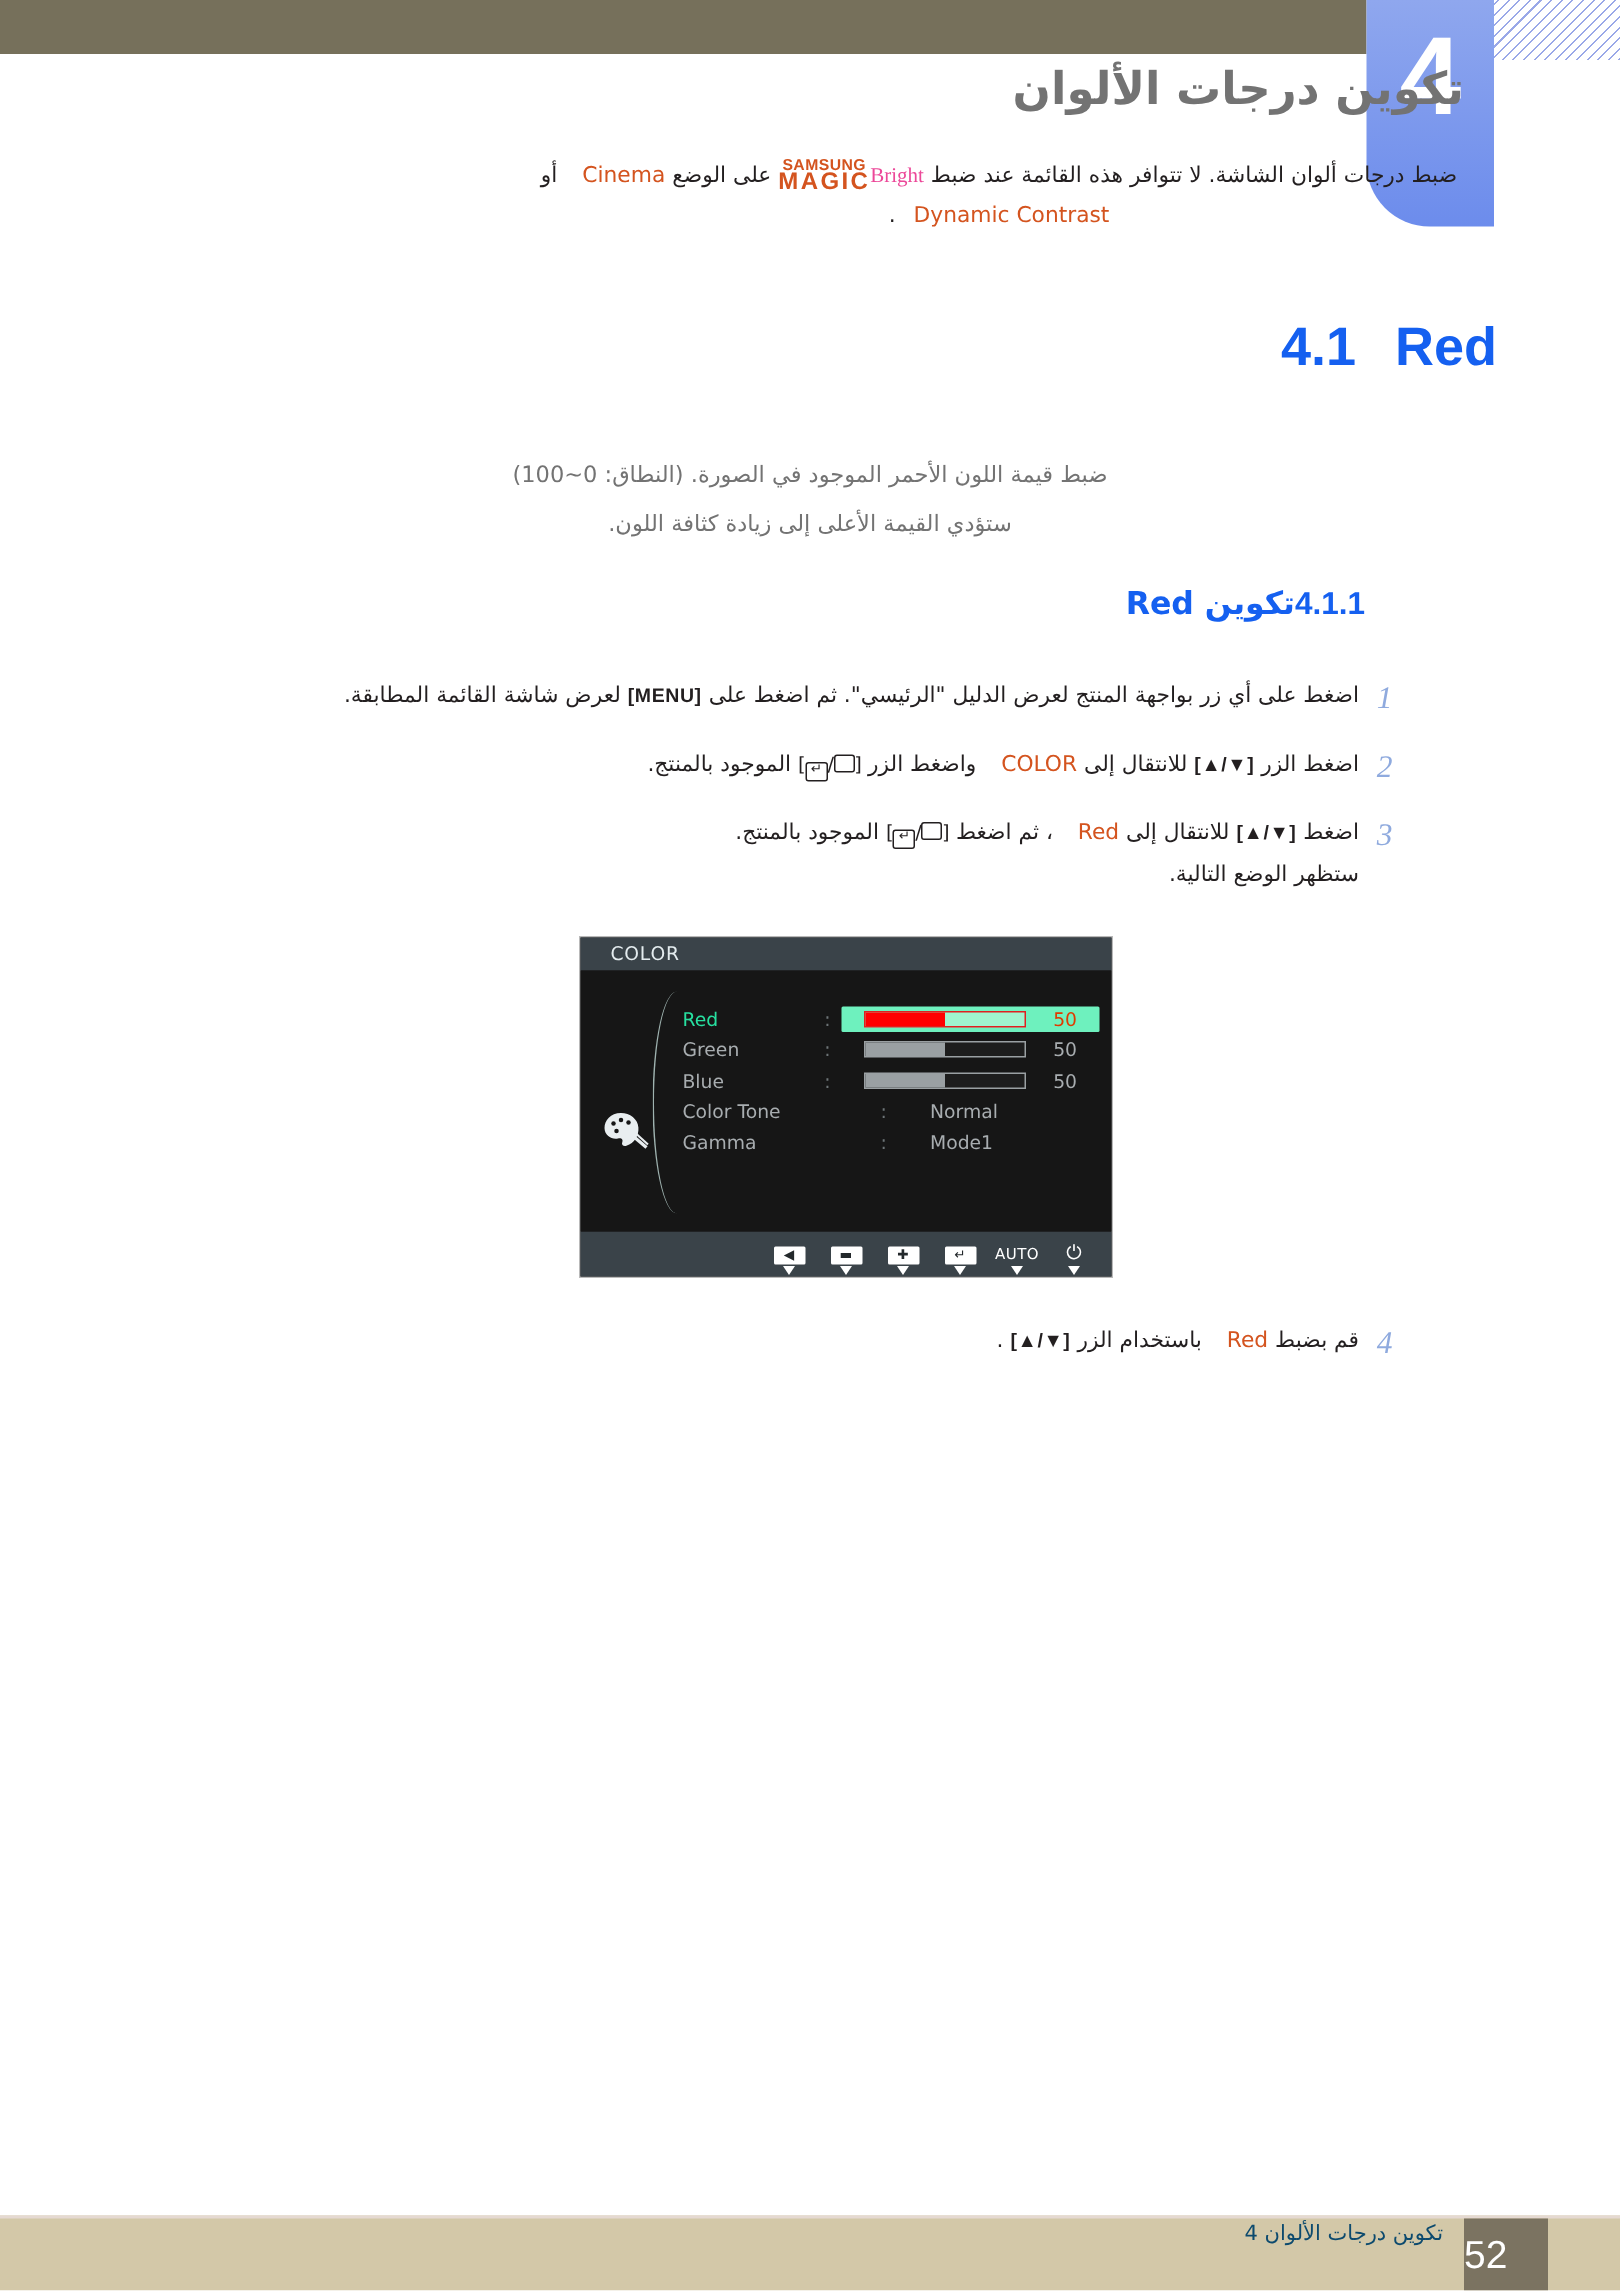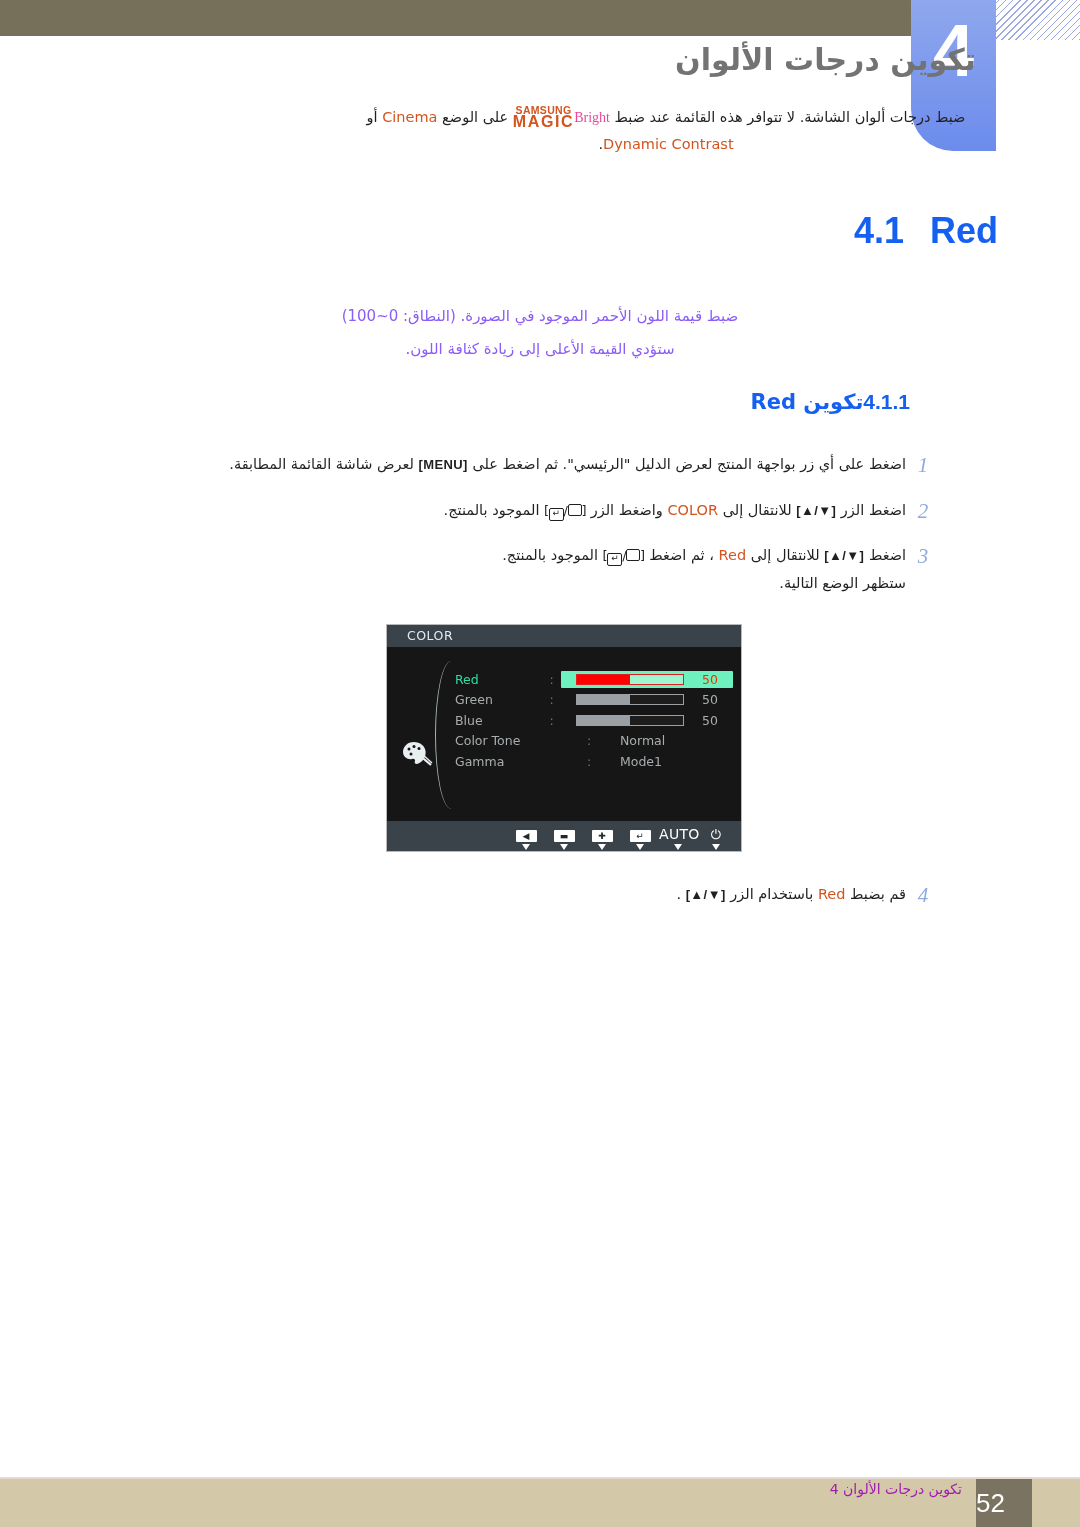--- a/index.html
+++ b/index.html
@@ -73,21 +73,21 @@
     right: 104px;
     top: 104px;
     width: 620px;
     direction: rtl;
     text-align: center;
     font-size: 14.5px;
     color: #231f20;
     line-height: 1.85;
     font-family: "DejaVu Sans", sans-serif;
   }
-  .ltr { direction: ltr; unicode-bidi: embed; display: inline-block; }
+  .ltr { direction: ltr; unicode-bidi: embed; display: inline-block; margin-left: 12px; }
   .orange { color: #d4541f; }
   .magic-logo {
     display: inline-block;
     direction: ltr;
     unicode-bidi: embed;
     vertical-align: -5px;
     line-height: 0.88;
     text-align: center;
     color: #d4541f;
     font-weight: bold;
@@ -118,21 +118,21 @@
   .sec-heading .num { margin-right: 26px; }
 
   .sec-desc {
     position: absolute;
     right: 180px;
     top: 300px;
     width: 720px;
     direction: rtl;
     text-align: center;
     font-size: 15px;
-    color: #8b5cf6;
+    color: #737373;
     line-height: 2.2;
     font-family: "DejaVu Sans", sans-serif;
   }
 
   .sub-heading {
     position: absolute;
     right: 140px;
     top: 390px;
     font-size: 21px;
     font-weight: bold;
@@ -337,21 +337,21 @@
     background: #ffffff;
     color: #23282b;
     font-size: 9px;
     line-height: 12px;
     border-radius: 1px;
     padding: 0 2px;
   }
   .fkey-auto {
     display: inline-block;
     color: #ffffff;
-    font-size: 14px;
+    font-size: 10px;
     line-height: 12px;
     letter-spacing: 0.3px;
   }
   .fkey-pow {
     display: inline-block;
     color: #ffffff;
     font-size: 13px;
     line-height: 12px;
   }
   .ftri {
@@ -392,21 +392,21 @@
     line-height: 48px;
     font-family: "Liberation Sans", sans-serif;
   }
   .footer-text {
     position: absolute;
     right: 118px;
     bottom: 0;
     height: 62px;
     line-height: 48px;
     font-size: 14px;
-    color: #a21caf;
+    color: #0c4a6e;
     direction: rtl;
     font-family: "DejaVu Sans", sans-serif;
   }
 </style>
 </head>
 <body>
 
 <div class="top-band"></div>
 <div class="hatch"></div>
 

